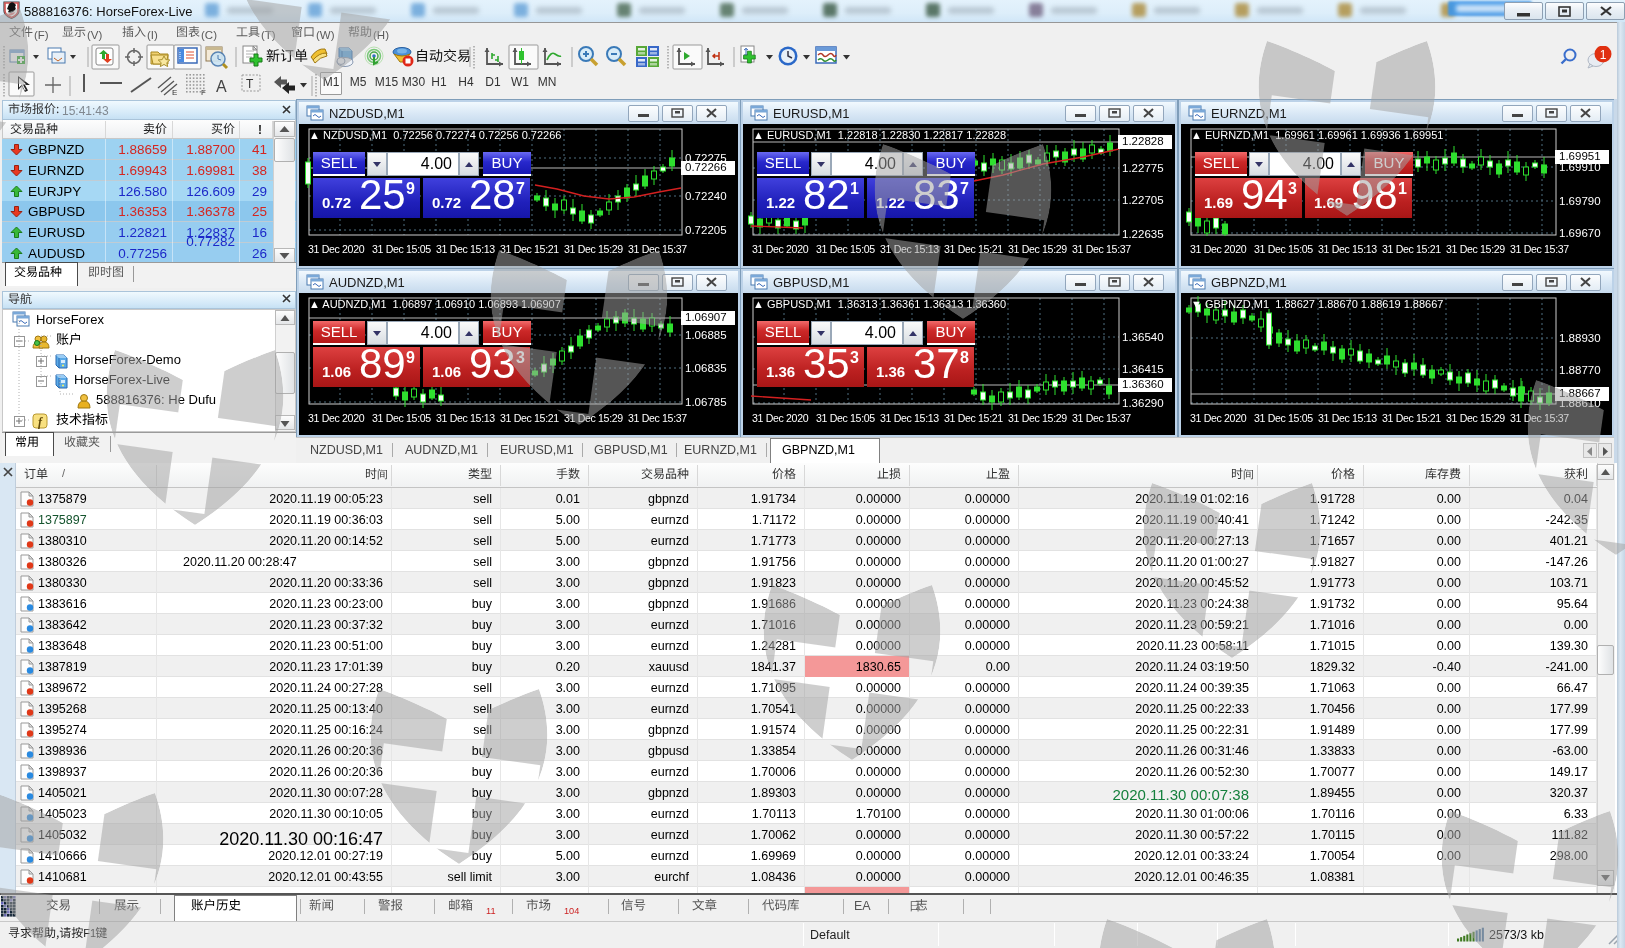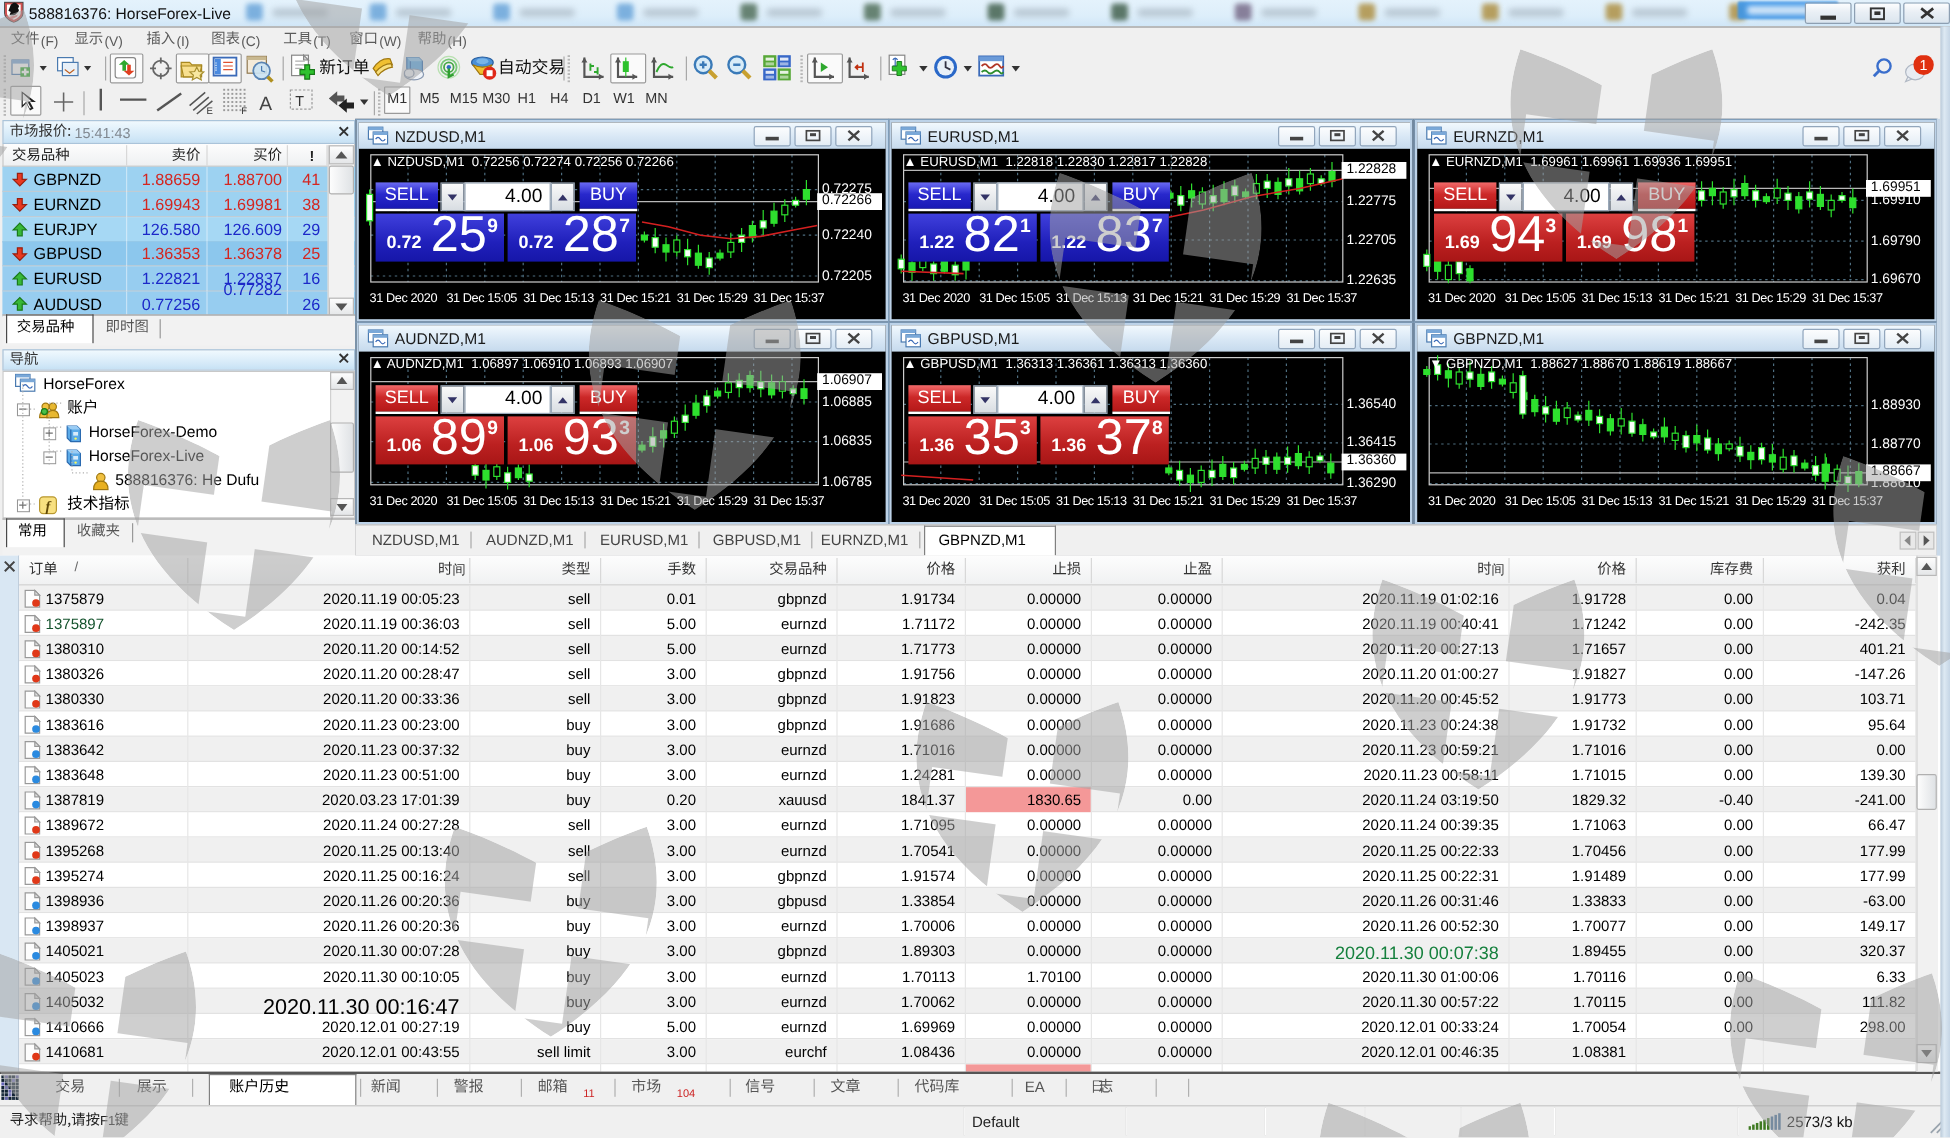--- a/index.html
+++ b/index.html
@@ -1314,21 +1314,21 @@
 <div class="t" style="left:1155px;top:534px;width:200px;font-size:12.5px;color:#000;text-align:right;">1.71657</div>
 <div class="t" style="left:1261px;top:534px;width:200px;font-size:12.5px;color:#000;text-align:right;">0.00</div>
 <div class="t" style="left:1388px;top:534px;width:200px;font-size:12.5px;color:#000;text-align:right;">401.21</div>
 <div class="" style="left:16px;top:551px;width:1581px;height:21px;background:#ffffff;border-bottom:1px solid #e2e2e2;"></div>
 <svg style="position:absolute;left:20px;top:554px" width="15" height="16">
     <path d="M1 1 h8 l4 4 v10 h-12 z" fill="#fdfdfd" stroke="#999"></path>
     <path d="M9 1 l0 4 4 0 z" fill="#e0e0e0" stroke="#999"></path>
     <circle cx="10" cy="11.5" r="3.2" fill="#e03818"></circle>
   </svg>
 <div class="t" style="left:38px;top:555px;font-size:12.5px;color:#000;">1380326</div>
-<div class="t" style="left:183px;top:555px;width:200px;font-size:12.5px;color:#000;text-align:right;">2020.11.20 00:28:47</div>
+<div class="t" style="left:183px;top:555px;width:200px;font-size:12.5px;color:#000;text-align:left;">2020.11.20 00:28:47</div>
 <div class="t" style="left:292px;top:555px;width:200px;font-size:12.5px;color:#000;text-align:right;">sell</div>
 <div class="t" style="left:380px;top:555px;width:200px;font-size:12.5px;color:#000;text-align:right;">3.00</div>
 <div class="t" style="left:489px;top:555px;width:200px;font-size:12.5px;color:#000;text-align:right;">gbpnzd</div>
 <div class="t" style="left:596px;top:555px;width:200px;font-size:12.5px;color:#000;text-align:right;">1.91756</div>
 <div class="t" style="left:701px;top:555px;width:200px;font-size:12.5px;color:#000;text-align:right;">0.00000</div>
 <div class="t" style="left:810px;top:555px;width:200px;font-size:12.5px;color:#000;text-align:right;">0.00000</div>
 <div class="t" style="left:1049px;top:555px;width:200px;font-size:12.5px;color:#000;text-align:right;">2020.11.20 01:00:27</div>
 <div class="t" style="left:1155px;top:555px;width:200px;font-size:12.5px;color:#000;text-align:right;">1.91827</div>
 <div class="t" style="left:1261px;top:555px;width:200px;font-size:12.5px;color:#000;text-align:right;">0.00</div>
 <div class="t" style="left:1388px;top:555px;width:200px;font-size:12.5px;color:#000;text-align:right;">-147.26</div>
@@ -1404,21 +1404,21 @@
 <div class="t" style="left:1155px;top:639px;width:200px;font-size:12.5px;color:#000;text-align:right;">1.71015</div>
 <div class="t" style="left:1261px;top:639px;width:200px;font-size:12.5px;color:#000;text-align:right;">0.00</div>
 <div class="t" style="left:1388px;top:639px;width:200px;font-size:12.5px;color:#000;text-align:right;">139.30</div>
 <div class="" style="left:16px;top:656px;width:1581px;height:21px;background:#f0f0f0;border-bottom:1px solid #e2e2e2;"></div>
 <svg style="position:absolute;left:20px;top:659px" width="15" height="16">
     <path d="M1 1 h8 l4 4 v10 h-12 z" fill="#fdfdfd" stroke="#999"></path>
     <path d="M9 1 l0 4 4 0 z" fill="#e0e0e0" stroke="#999"></path>
     <circle cx="10" cy="11.5" r="3.2" fill="#2a8ae0"></circle>
   </svg>
 <div class="t" style="left:38px;top:660px;font-size:12.5px;color:#000;">1387819</div>
-<div class="t" style="left:183px;top:660px;width:200px;font-size:12.5px;color:#000;text-align:right;">2020.03.23 17:01:39</div>
+<div class="t" style="left:183px;top:660px;width:200px;font-size:12.5px;color:#000;text-align:right;">2020.11.23 17:01:39</div>
 <div class="t" style="left:292px;top:660px;width:200px;font-size:12.5px;color:#000;text-align:right;">buy</div>
 <div class="t" style="left:380px;top:660px;width:200px;font-size:12.5px;color:#000;text-align:right;">0.20</div>
 <div class="t" style="left:489px;top:660px;width:200px;font-size:12.5px;color:#000;text-align:right;">xauusd</div>
 <div class="t" style="left:596px;top:660px;width:200px;font-size:12.5px;color:#000;text-align:right;">1841.37</div>
 <div class="t" style="left:701px;top:660px;width:200px;font-size:12.5px;color:#000;text-align:right;">1830.65</div>
 <div class="t" style="left:810px;top:660px;width:200px;font-size:12.5px;color:#000;text-align:right;">0.00</div>
 <div class="t" style="left:1049px;top:660px;width:200px;font-size:12.5px;color:#000;text-align:right;">2020.11.24 03:19:50</div>
 <div class="t" style="left:1155px;top:660px;width:200px;font-size:12.5px;color:#000;text-align:right;">1829.32</div>
 <div class="t" style="left:1261px;top:660px;width:200px;font-size:12.5px;color:#000;text-align:right;">-0.40</div>
 <div class="t" style="left:1388px;top:660px;width:200px;font-size:12.5px;color:#000;text-align:right;">-241.00</div>

